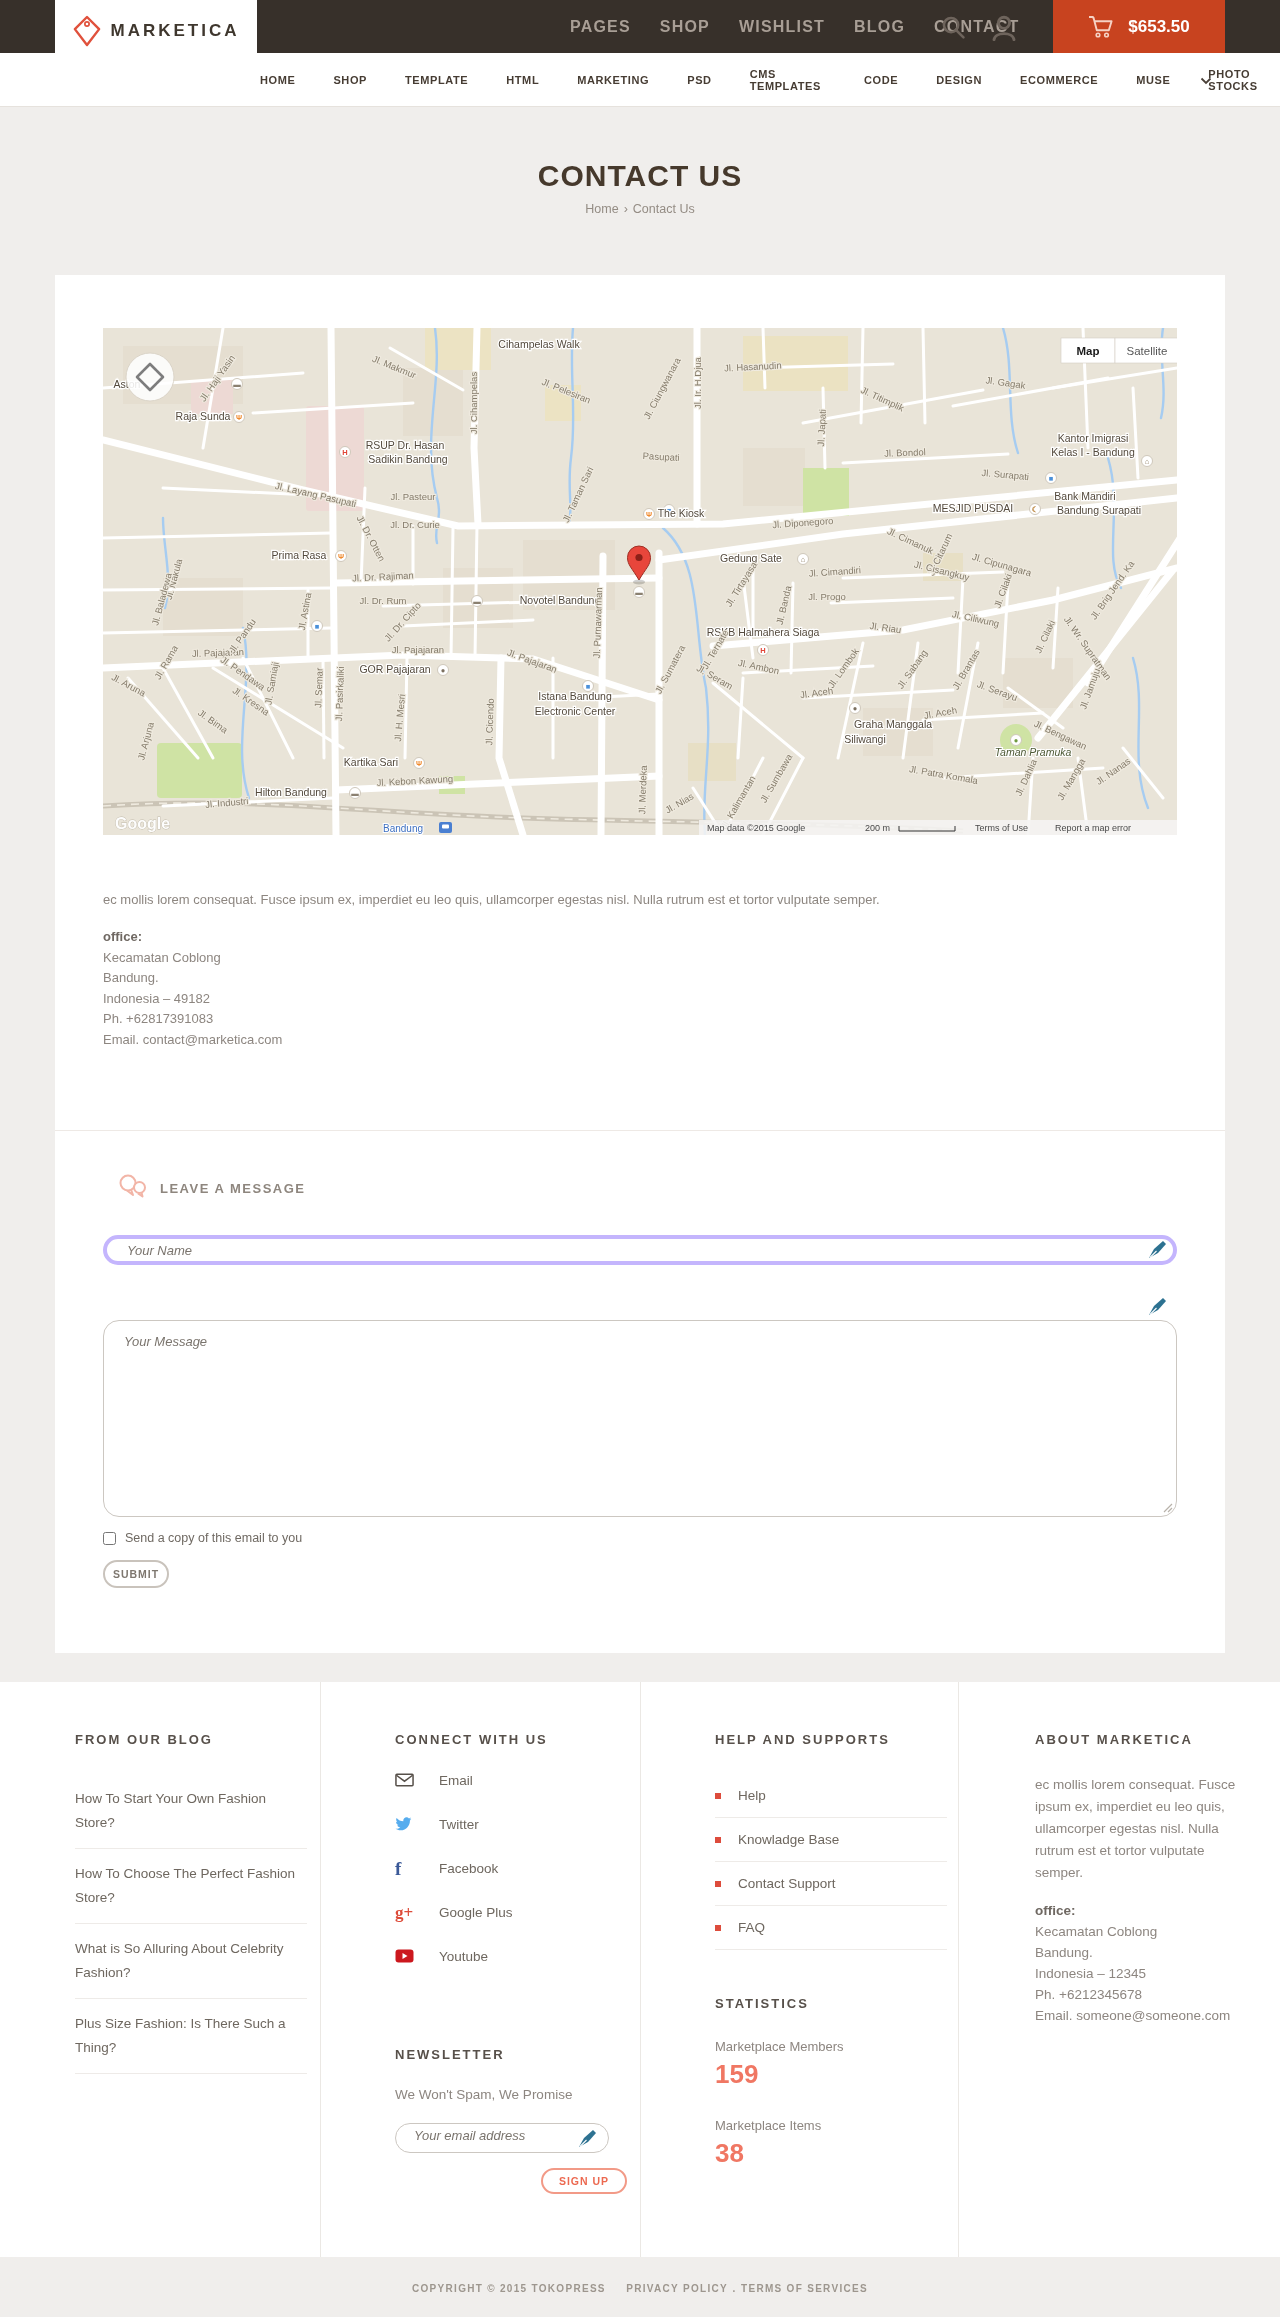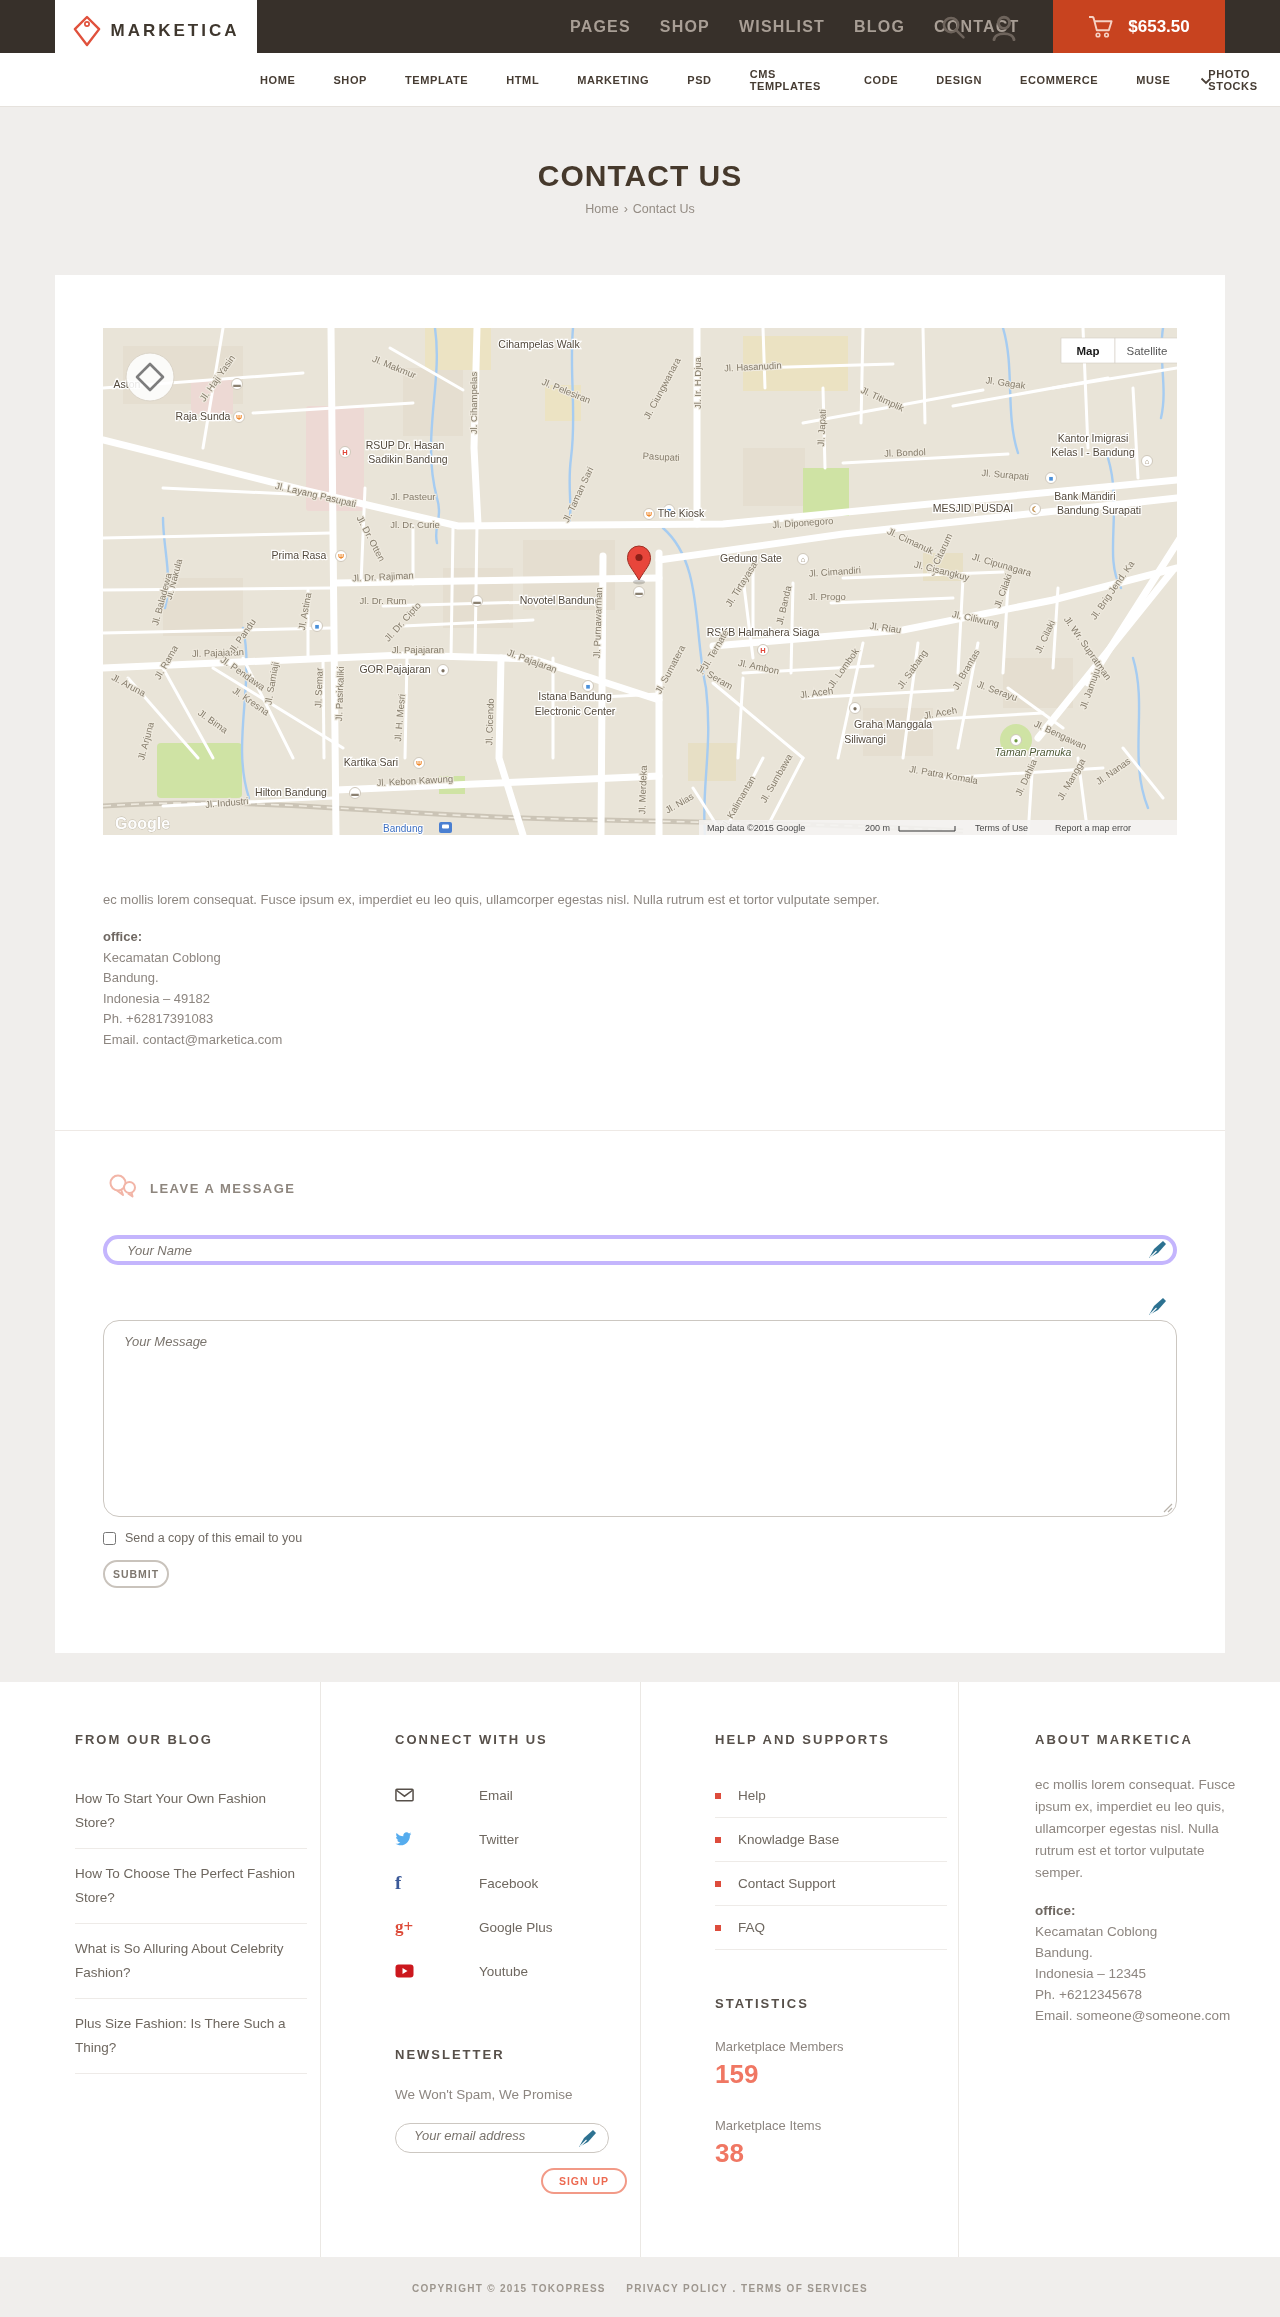--- a/index.html
+++ b/index.html
@@ -47,21 +47,21 @@
   .poi-g{font-size:7.5px;font-weight:bold;text-anchor:middle;}
   .attr-t{font-size:9px;fill:#4a4a4a;}
   .mbtn-t{font-size:11.5px;}
 
   .intro{position:absolute;left:48px;top:617px;width:1020px;font-size:13px;color:#8d8680;}
   .office{position:absolute;left:48px;top:652px;font-size:13px;color:#8d8680;line-height:20.5px;}
   .office .olabel{font-weight:bold;color:#6f6862;}
   .hdiv{position:absolute;left:0;top:855px;width:1170px;height:1px;background:#eee9e5;}
 
   
-  .form-head{position:absolute;left:52px;top:898px;display:flex;align-items:flex-end;gap:13px;}
+  .form-head{position:absolute;left:62px;top:898px;display:flex;align-items:flex-end;gap:13px;}
   .form-head .fh-label{font-size:13px;font-weight:bold;letter-spacing:1.5px;color:#8e867e;padding-bottom:3px;}
   .pill{border:4px solid #c4b5fd;border-radius:15px;font-size:13px;font-style:italic;color:#7a746d;outline:none;box-sizing:border-box;background:#fff;}
   .inp{position:absolute;left:48px;width:1074px;height:30px;padding:0 44px 0 20px;}
   .inp::placeholder,.ta::placeholder,.nl-inp::placeholder{font-style:italic;color:#7a746d;}
   .pen{position:absolute;width:17px;height:18px;}
   .ta{position:absolute;left:48px;top:1045px;width:1074px;height:197px;border:1px solid #ccc7c1;border-radius:16px;padding:13px 20px;font-size:13px;font-style:italic;color:#7a746d;font-family:"Liberation Sans",sans-serif;resize:none;outline:none;box-sizing:border-box;}
   .ta-grip{position:absolute;left:1108px;top:1228px;pointer-events:none;}
   .chkrow{position:absolute;left:48px;top:1256px;display:flex;align-items:center;gap:9px;}
   .chkrow input{width:13px;height:13px;margin:0;}
   .chkrow label{font-size:12.5px;color:#6f6962;}
@@ -70,21 +70,21 @@
   
   .footer{position:absolute;left:0;top:1682px;width:1280px;height:575px;background:#fff;}
   .vdiv{position:absolute;top:0;width:1px;height:575px;background:#ebe8e4;}
   .fcol{position:absolute;top:0;}
   .fhead{font-size:13px;font-weight:bold;letter-spacing:2px;color:#57504a;}
   .blog-list,.help-list{margin-top:27px;}
   .blog-item{font-size:13.5px;color:#6e675f;line-height:24px;padding:13px 0;border-bottom:1px solid #eeebe8;cursor:pointer;}
   .help-item{font-size:13.5px;color:#6e675f;padding:14px 0;border-bottom:1px solid #eeebe8;display:flex;align-items:center;cursor:pointer;}
   .bullet{display:inline-block;width:6px;height:6px;background:#dd4c3c;margin-right:17px;}
   .soc-list{margin-top:26px;}
-  .soc-row{height:44px;display:flex;align-items:center;cursor:pointer;gap:40px;}
+  .soc-row{height:44px;display:flex;align-items:flex-start;cursor:pointer;}
   .soc-ic{width:20px;display:flex;justify-content:flex-start;margin-right:24px;}
   .soc-label{font-size:13.5px;color:#6e675f;}
   .fb-f{font-family:"Liberation Serif",serif;font-weight:bold;font-size:19px;color:#3b5998;line-height:16px;}
   .gp{font-family:"Liberation Serif",serif;font-weight:bold;font-size:17px;color:#dd4b39;line-height:16px;}
   .nl{margin-top:54px;}
   .nl-tag{margin-top:25px;font-size:13.5px;color:#8d8680;}
   .nl-inwrap{position:relative;margin-top:21px;width:214px;}
   .nl-inp{width:214px;height:30px;border:1px solid #ccc7c1;border-radius:15px;padding:0 36px 6px 18px;font-size:13px;font-style:italic;color:#7a746d;outline:none;box-sizing:border-box;}
   .nl-pen{position:absolute;right:13px;top:7px;}
   .signup{display:block;margin:15px 0 0 auto;width:86px;height:26px;border:2px solid #f29a87;border-radius:14px;background:#fff;font-size:10.5px;font-weight:bold;letter-spacing:1px;color:#ec6950;cursor:pointer;font-family:"Liberation Sans",sans-serif;}

